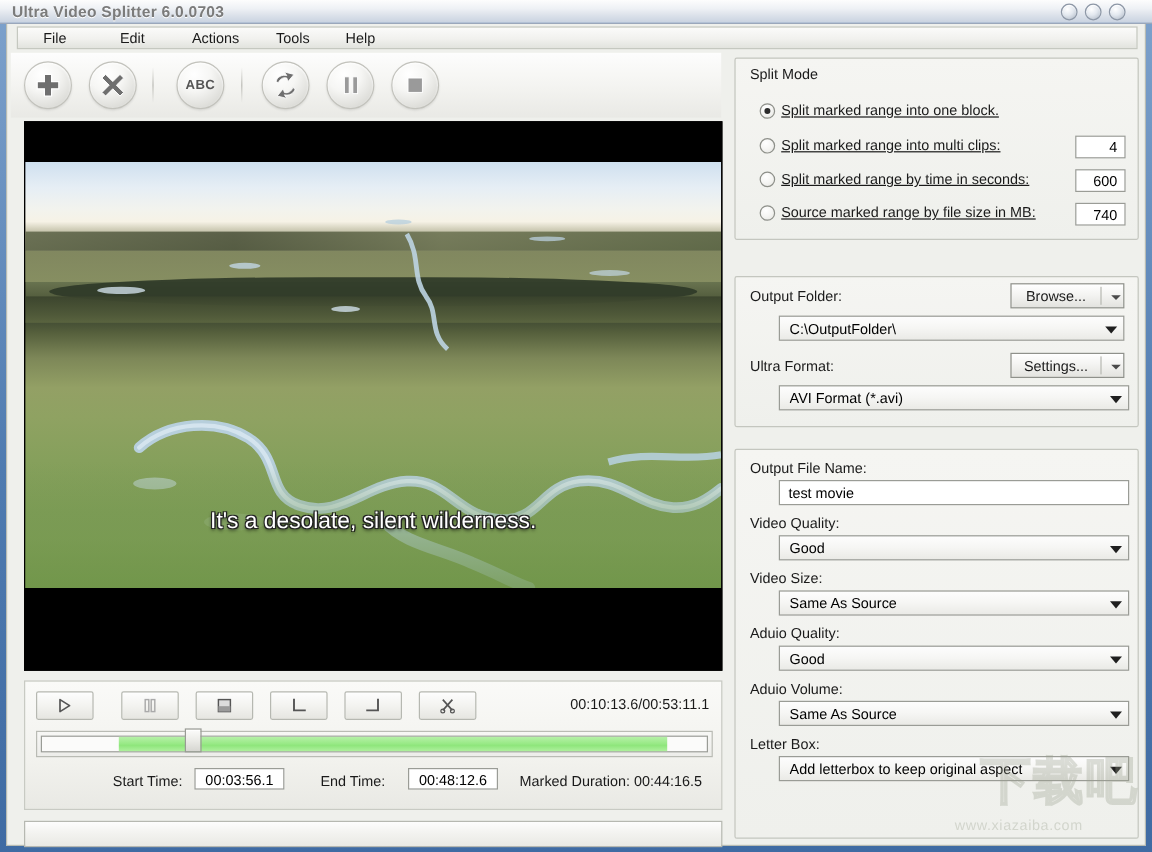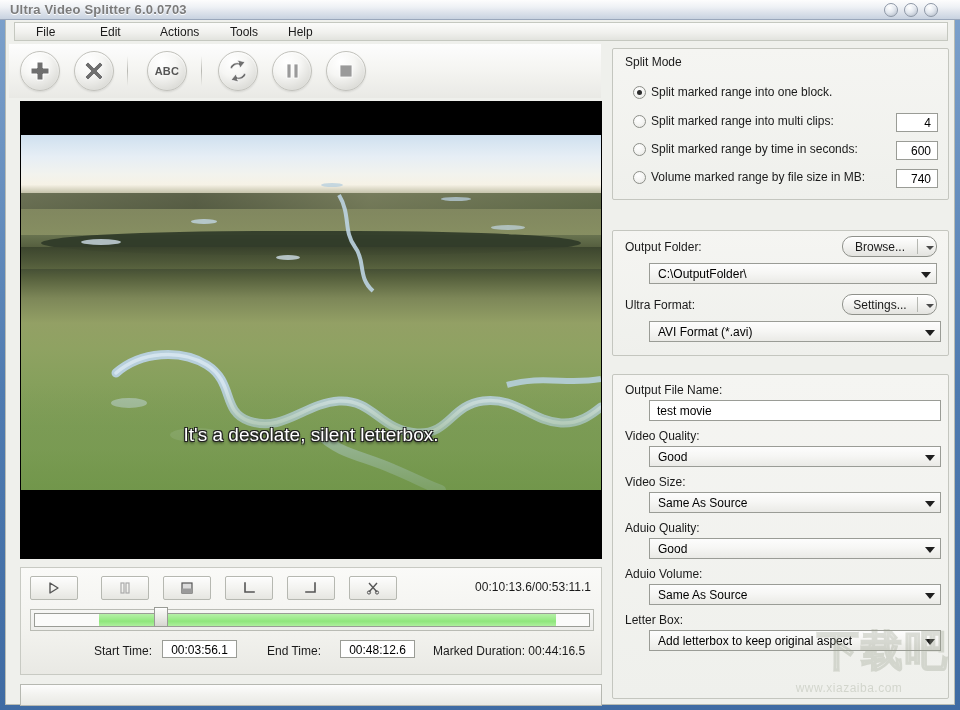--- a/index.html
+++ b/index.html
@@ -178,21 +178,21 @@
   .radio{
     position:absolute;left:0;top:1px;width:13px;height:13px;border-radius:50%;
     background:radial-gradient(circle at 38% 30%,#ffffff 0%,#f5f5f3 50%,#e4e4e0 100%);
     border:1px solid #8d8f89;box-sizing:border-box;
   }
   .radio.on:after{
     content:"";position:absolute;left:3px;top:3px;width:5px;height:5px;
     border-radius:50%;background:#2b2b2b;
   }
   .radio-label{
-    position:absolute;left:18px;top:0;font-size:12px;color:#1a1a1a;white-space:nowrap;
+    position:absolute;left:18px;top:0;font-size:12px;color:#1a1a1a;white-space:nowrap;text-decoration:underline;
   }
   .numfield{
     position:absolute;right:10px;width:42px;height:19px;line-height:19px;
     background:#fff;border:1px solid #9a9c96;box-sizing:border-box;
     text-align:right;padding-right:6px;font-size:12px;color:#000;
   }
   .fieldlabel{position:absolute;left:12px;font-size:12px;color:#1a1a1a;white-space:nowrap;}
   .combo{
     position:absolute;height:21px;
     background:linear-gradient(180deg,#fdfdfd 0%,#f6f6f4 48%,#eaeae6 100%);
@@ -208,21 +208,21 @@
     border-top:6px solid #1f1f1f;
   }
   .textfield{
     position:absolute;height:21px;line-height:21px;
     background:#fff;border:1px solid #9a9c96;box-sizing:border-box;
     padding-left:7px;font-size:12px;color:#000;
   }
   .splitbtn{
     position:absolute;height:21px;
     background:linear-gradient(180deg,#ffffff 0%,#f4f4f2 45%,#e3e3df 100%);
-    border:1px solid #8f918b;border-radius:10px;box-sizing:border-box;
+    border:1px solid #8f918b;border-radius:0;box-sizing:border-box;
     box-shadow:inset 0 1px 1px rgba(255,255,255,.95);
     cursor:default;
   }
   .splitbtn .lbl{
     position:absolute;left:0;top:3px;width:74px;text-align:center;
     font-size:12px;color:#1a1a1a;
   }
   .splitbtn .divl{position:absolute;left:74px;top:2px;width:1px;height:15px;background:#b6b8b2;}
   .splitbtn .ar{
     position:absolute;left:83px;top:9px;width:0;height:0;
@@ -330,21 +330,21 @@
                      C 428 300, 430 270, 462 266 C 496 262, 510 286, 540 288
                      C 558 289, 570 280, 580 272" stroke="#dbe9f2" stroke-width="3.5" fill="none" stroke-linecap="round" opacity=".8"></path>
             <path d="M 300 300 C 316 318, 346 322, 372 334 C 396 344, 410 352, 420 355" stroke="#b9d2e3" stroke-width="10" fill="none" stroke-linecap="round" opacity=".9"></path>
             <path d="M 486 250 C 520 240, 548 250, 580 244" stroke="#b9d2e3" stroke-width="6" fill="none" opacity=".85"></path>
             <ellipse cx="175" cy="300" rx="26" ry="7" fill="#9fb98f" opacity=".5"></ellipse>
             <ellipse cx="108" cy="268" rx="18" ry="5" fill="#c6dae6" opacity=".55"></ellipse>
           </svg>
 
           <div class="terrain" style="left:0;top:250px;width:580px;height:105px;background:linear-gradient(180deg,rgba(128,160,90,0) 0%,rgba(120,155,82,.55) 60%,rgba(112,150,74,.8) 100%);"></div>
         </div>
-        <div id="subtitle">It's a desolate, silent letterbox.</div>
+        <div id="subtitle">It's a desolate, silent wilderness.</div>
       </div>
 
       <div id="playpanel">
         <div class="pbtn" style="left:9px;">
           <svg width="16" height="14" viewBox="0 0 16 14">
             <path d="M4 2 L12 7 L4 12 Z" fill="none" stroke="#555" stroke-width="1.4" stroke-linejoin="round"></path>
           </svg>
         </div>
         <div class="pbtn" style="left:80px;">
           <svg width="16" height="14" viewBox="0 0 16 14">
@@ -414,21 +414,21 @@
         <div class="numfield" style="top:64px;">4</div>
 
         <div class="radio-row" style="top:93px;">
           <span class="radio"></span>
           <span class="radio-label">Split marked range by time in seconds:</span>
         </div>
         <div class="numfield" style="top:92px;">600</div>
 
         <div class="radio-row" style="top:121px;">
           <span class="radio"></span>
-          <span class="radio-label">Volume marked range by file size in MB:</span>
+          <span class="radio-label">Source marked range by file size in MB:</span>
         </div>
         <div class="numfield" style="top:120px;">740</div>
       </div>
 
       <div class="group" style="top:186px;height:126px;">
         <div class="fieldlabel" style="top:9px;">Output Folder:</div>
         <div class="splitbtn" style="right:11px;top:5px;width:95px;">
           <span class="lbl">Browse...</span>
           <span class="divl"></span>
           <span class="ar"></span>

